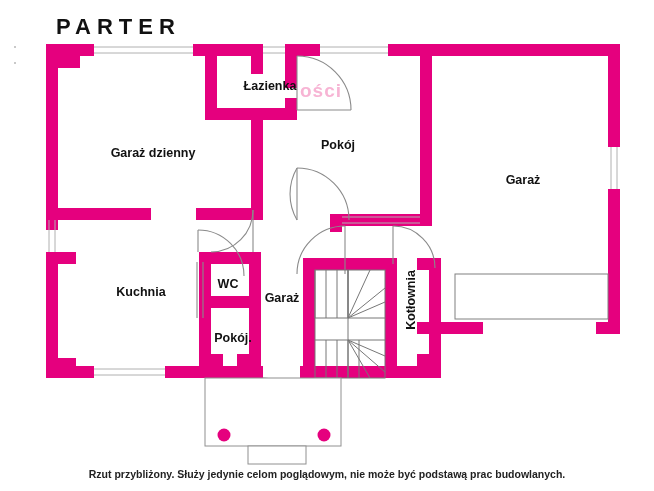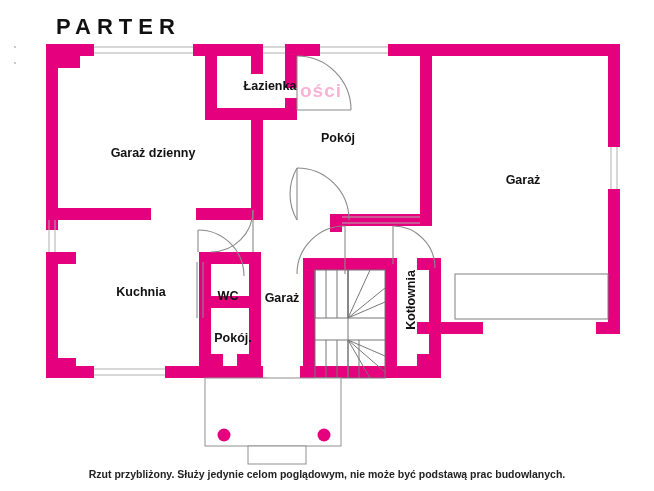--- a/index.html
+++ b/index.html
@@ -198,23 +198,23 @@
         <rect x="14" y="46" width="2" height="2"></rect>
         <rect x="14" y="62" width="2" height="2"></rect>
       </g>
     </svg>
 
     <div class="wm">ości</div>
 
     
     <div class="rlabel" style="left:153px;top:153px;">Garaż dzienny</div>
     <div class="rlabel" style="left:270px;top:86px;">Łazienka</div>
-    <div class="rlabel" style="left:338px;top:138px;">Pokój</div>
+    <div class="rlabel" style="left:338px;top:145px;">Pokój</div>
     <div class="rlabel" style="left:523px;top:180px;">Garaż</div>
     <div class="rlabel" style="left:141px;top:292px;">Kuchnia</div>
-    <div class="rlabel" style="left:228px;top:296px;">WC</div>
+    <div class="rlabel" style="left:228px;top:284px;">WC</div>
     <div class="rlabel" style="left:233px;top:338px;">Pokój.</div>
     <div class="rlabel" style="left:282px;top:298px;">Garaż</div>
     <div class="rlabel vert" style="left:411px;top:300px;">Kotłownia</div>
   </div>
 
   <div class="footer">Rzut przybliżony. Służy jedynie celom poglądowym, nie może być podstawą prac budowlanych.</div>
 </div>
 
 </body></html>

